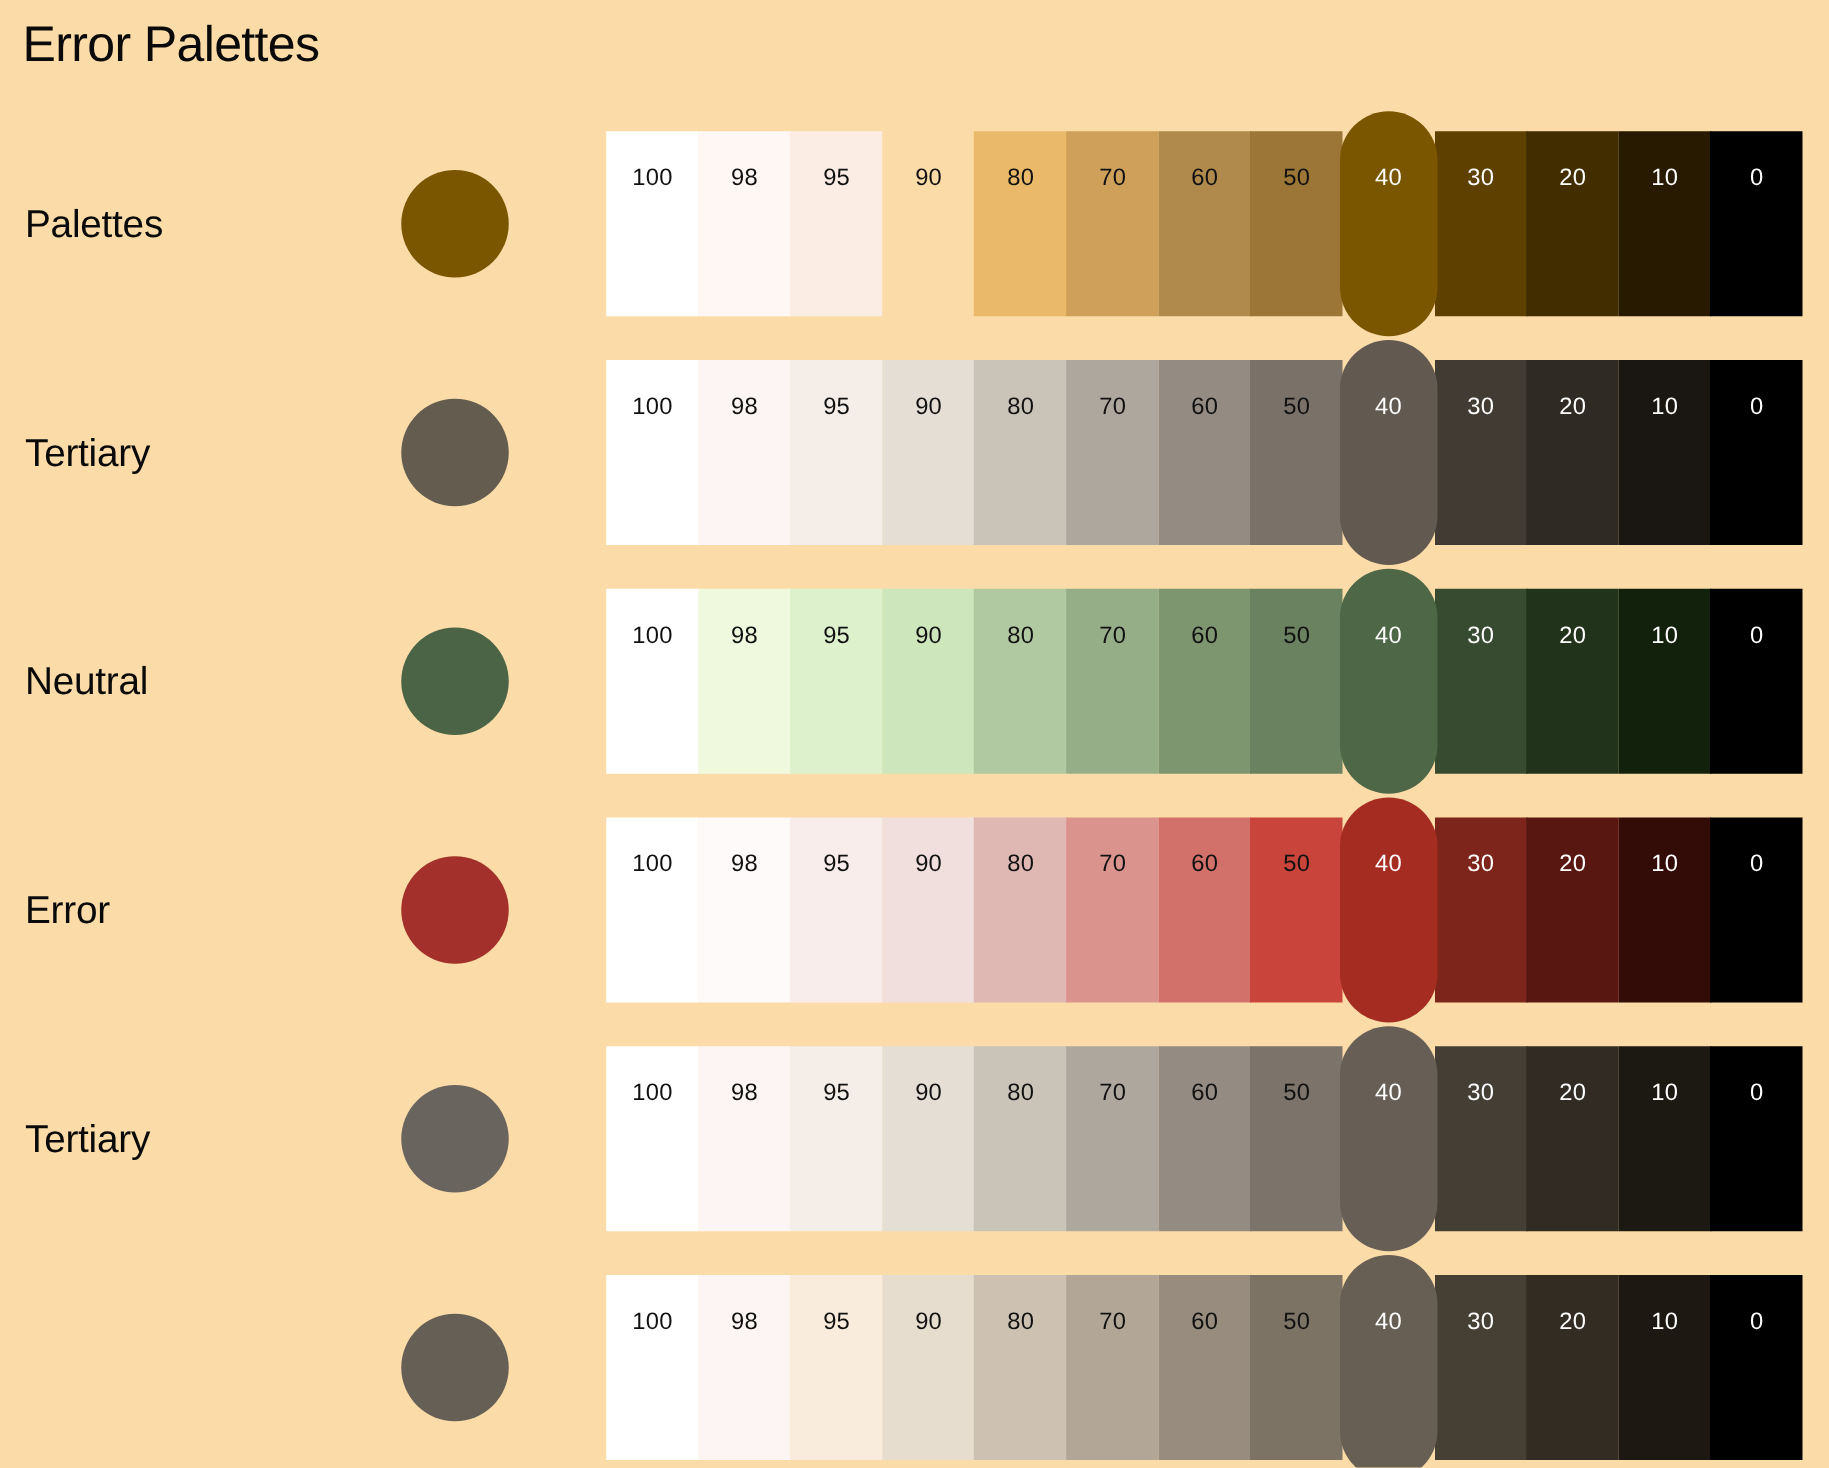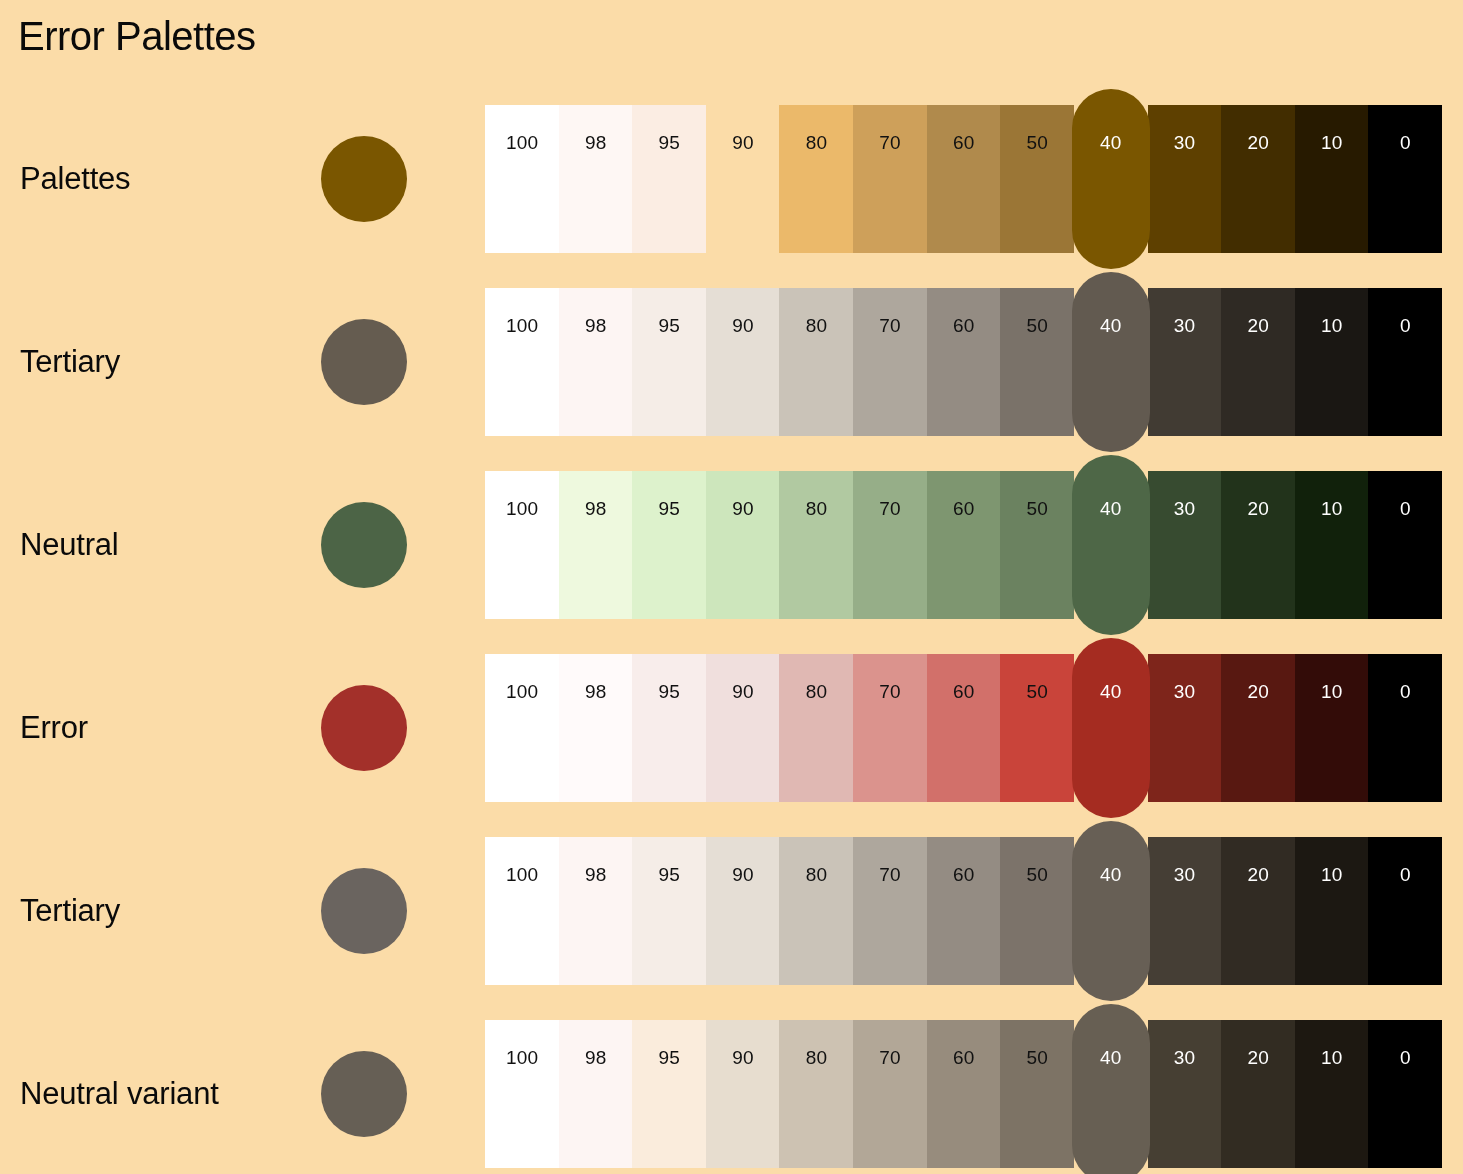--- a/index.html
+++ b/index.html
@@ -336,21 +336,20 @@
           </div>
           <div class="tone-cell" style="background: rgb(28, 24, 18); left: 809.769px; width: 74.1154px;">
             <span class="tone-label light">10</span>
           </div>
           <div class="tone-cell" style="background: rgb(0, 0, 0); left: 883.385px; width: 74.1154px;">
             <span class="tone-label light">0</span>
           </div>
         </div>
       </div>
       <div class="palette-row" style="top: 1020px;">
-        <div class="row-label">Neutral variant</div>
         <div class="row-swatch-circle" style="background: rgb(102, 95, 85);"></div>
         <div class="tone-strip">
           <div class="tone-cell" style="background: rgb(255, 255, 255); left: 0px; width: 74.1154px;">
             <span class="tone-label dark">100</span>
           </div>
           <div class="tone-cell" style="background: rgb(253, 245, 243); left: 73.6154px; width: 74.1154px;">
             <span class="tone-label dark">98</span>
           </div>
           <div class="tone-cell" style="background: rgb(250, 236, 220); left: 147.231px; width: 74.1154px;">
             <span class="tone-label dark">95</span>

